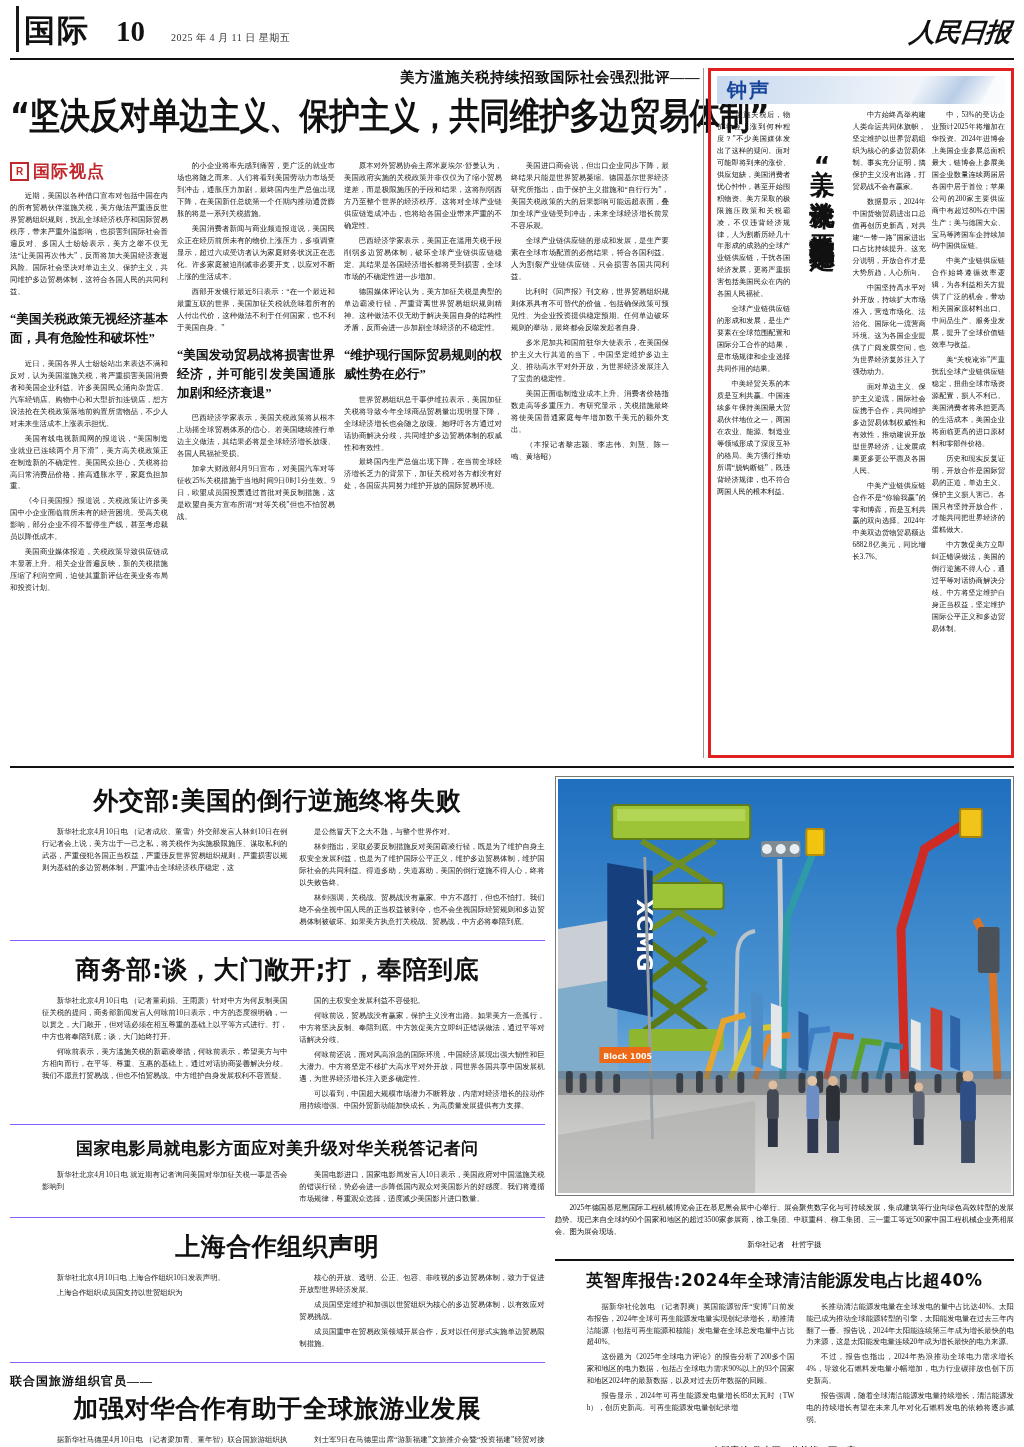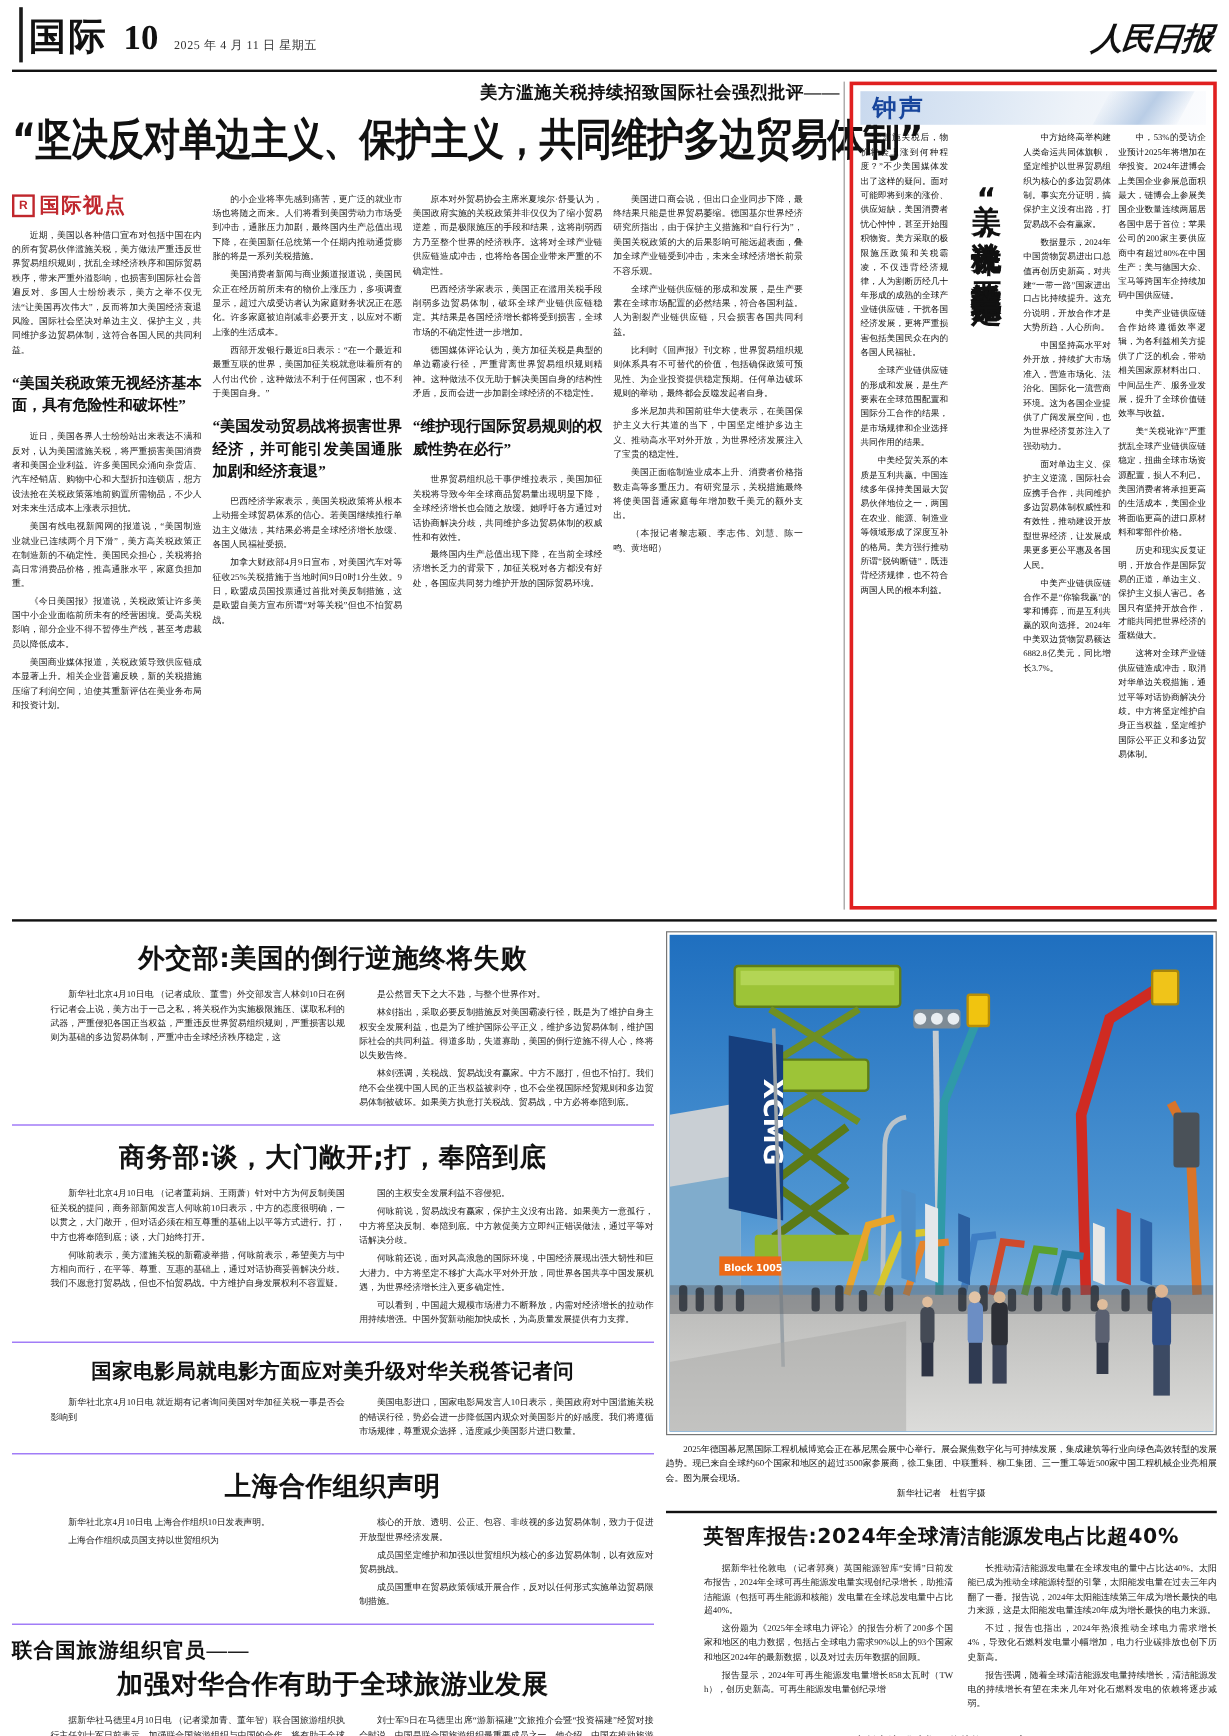--- a/index.html
+++ b/index.html
@@ -5,21 +5,21 @@
   html,body{margin:0;padding:0;background:#fff;}
   body{
     width:1024px;height:1447px;overflow:hidden;
     font-family:"Liberation Serif","DejaVu Serif",serif;
     color:#111;
   }
   .page{position:relative;width:1024px;height:1447px;box-sizing:border-box;padding:0 10px;}
 
   
   .masthead{position:relative;height:56px;display:flex;align-items:flex-end;}
-  .mast-left{display:flex;align-items:baseline;gap:13px;padding-bottom:4px;}
+  .mast-left{display:flex;align-items:baseline;gap:26px;padding-bottom:4px;}
   .mast-bar{position:absolute;left:6px;top:6px;width:3px;height:46px;background:#1a1a1a;}
   .sec-name{font-size:31px;font-weight:700;letter-spacing:2px;font-family:"DejaVu Serif",serif;}
   .sec-num{font-size:29px;font-weight:700;font-family:"Liberation Serif",serif;}
   .mast-date{font-size:10px;color:#333;letter-spacing:.5px;padding-bottom:3px;}
   .mast-logo{
     position:absolute;right:4px;bottom:6px;
     font-size:26px;font-weight:700;font-style:italic;
     font-family:"DejaVu Serif",serif;letter-spacing:-1px;
     transform:skewX(-6deg);
   }
@@ -90,23 +90,23 @@
   
   .mid-rule{height:2px;background:#111;margin:8px 0 0 0;}
 
   
   .bottomzone{display:flex;gap:10px;margin-top:8px;}
   .bl{width:540px;}
   .br{width:464px;}
 
   .story{padding-top:6px;}
   .story + .story{border-top:1px solid #8b5cf6;margin-top:9px;padding-top:10px;}
-  .st-kicker{font-size:17px;font-weight:700;letter-spacing:1px;margin-bottom:2px;}
+  .st-kicker{font-size:12px;font-weight:700;letter-spacing:1px;margin-bottom:2px;}
   .st-head{
-    font-size:22px;font-weight:900;text-align:center;letter-spacing:.5px;
+    font-size:25px;font-weight:900;text-align:center;letter-spacing:.5px;
     font-family:"DejaVu Sans","Liberation Sans",sans-serif;
     margin:2px 0 9px 0;
   }
   .st-head.sm{font-size:17px;}
   .cols2{display:flex;gap:12px;margin-left:32px;}
   .cols2 > div{flex:1;}
 
   
   .photo-wrap{border:1px solid #777;padding:2px;background:#fff;}
   .photo{position:relative;width:100%;height:414px;overflow:hidden;background:#2f7fc4;}
@@ -205,21 +205,21 @@
           <p class="zs-txt">数据显示，2024年中国货物贸易进出口总值再创历史新高，对共建“一带一路”国家进出口占比持续提升。这充分说明，开放合作才是大势所趋，人心所向。</p>
           <p class="zs-txt">中国坚持高水平对外开放，持续扩大市场准入，营造市场化、法治化、国际化一流营商环境。这为各国企业提供了广阔发展空间，也为世界经济复苏注入了强劲动力。</p>
           <p class="zs-txt">面对单边主义、保护主义逆流，国际社会应携手合作，共同维护多边贸易体制权威性和有效性，推动建设开放型世界经济，让发展成果更多更公平惠及各国人民。</p>
           <p class="zs-txt">中美产业链供应链合作不是“你输我赢”的零和博弈，而是互利共赢的双向选择。2024年中美双边货物贸易额达6882.8亿美元，同比增长3.7%。</p>
         </div>
         <div class="zs-col">
           <p class="zs-txt">中，53%的受访企业预计2025年将增加在华投资。2024年进博会上美国企业参展总面积最大，链博会上参展美国企业数量连续两届居各国中居于首位；苹果公司的200家主要供应商中有超过80%在中国生产；美与德国大众、宝马等跨国车企持续加码中国供应链。</p>
           <p class="zs-txt">中美产业链供应链合作始终遵循效率逻辑，为各利益相关方提供了广泛的机会，带动相关国家原材料出口、中间品生产、服务业发展，提升了全球价值链效率与收益。</p>
           <p class="zs-txt">美“关税讹诈”严重扰乱全球产业链供应链稳定，扭曲全球市场资源配置，损人不利己。美国消费者将承担更高的生活成本，美国企业将面临更高的进口原材料和零部件价格。</p>
           <p class="zs-txt">历史和现实反复证明，开放合作是国际贸易的正道，单边主义、保护主义损人害己。各国只有坚持开放合作，才能共同把世界经济的蛋糕做大。</p>
-          <p class="zs-txt">这将对全球产业链供应链造成冲击，取消对华单边关税措施，通过平等对话协商解决分歧。中方将坚定维护自身正当权益，坚定维护国际公平正义和多边贸易体制。</p>
+          <p class="zs-txt">中方敦促美方立即纠正错误做法，美国的倒行逆施不得人心，通过平等对话协商解决分歧。中方将坚定维护自身正当权益，坚定维护国际公平正义和多边贸易体制。</p>
         </div>
       </div>
     </div>
   </div>
 
   <div class="mid-rule"></div>
 
   <div class="bottomzone">
 
     <div class="bl">

